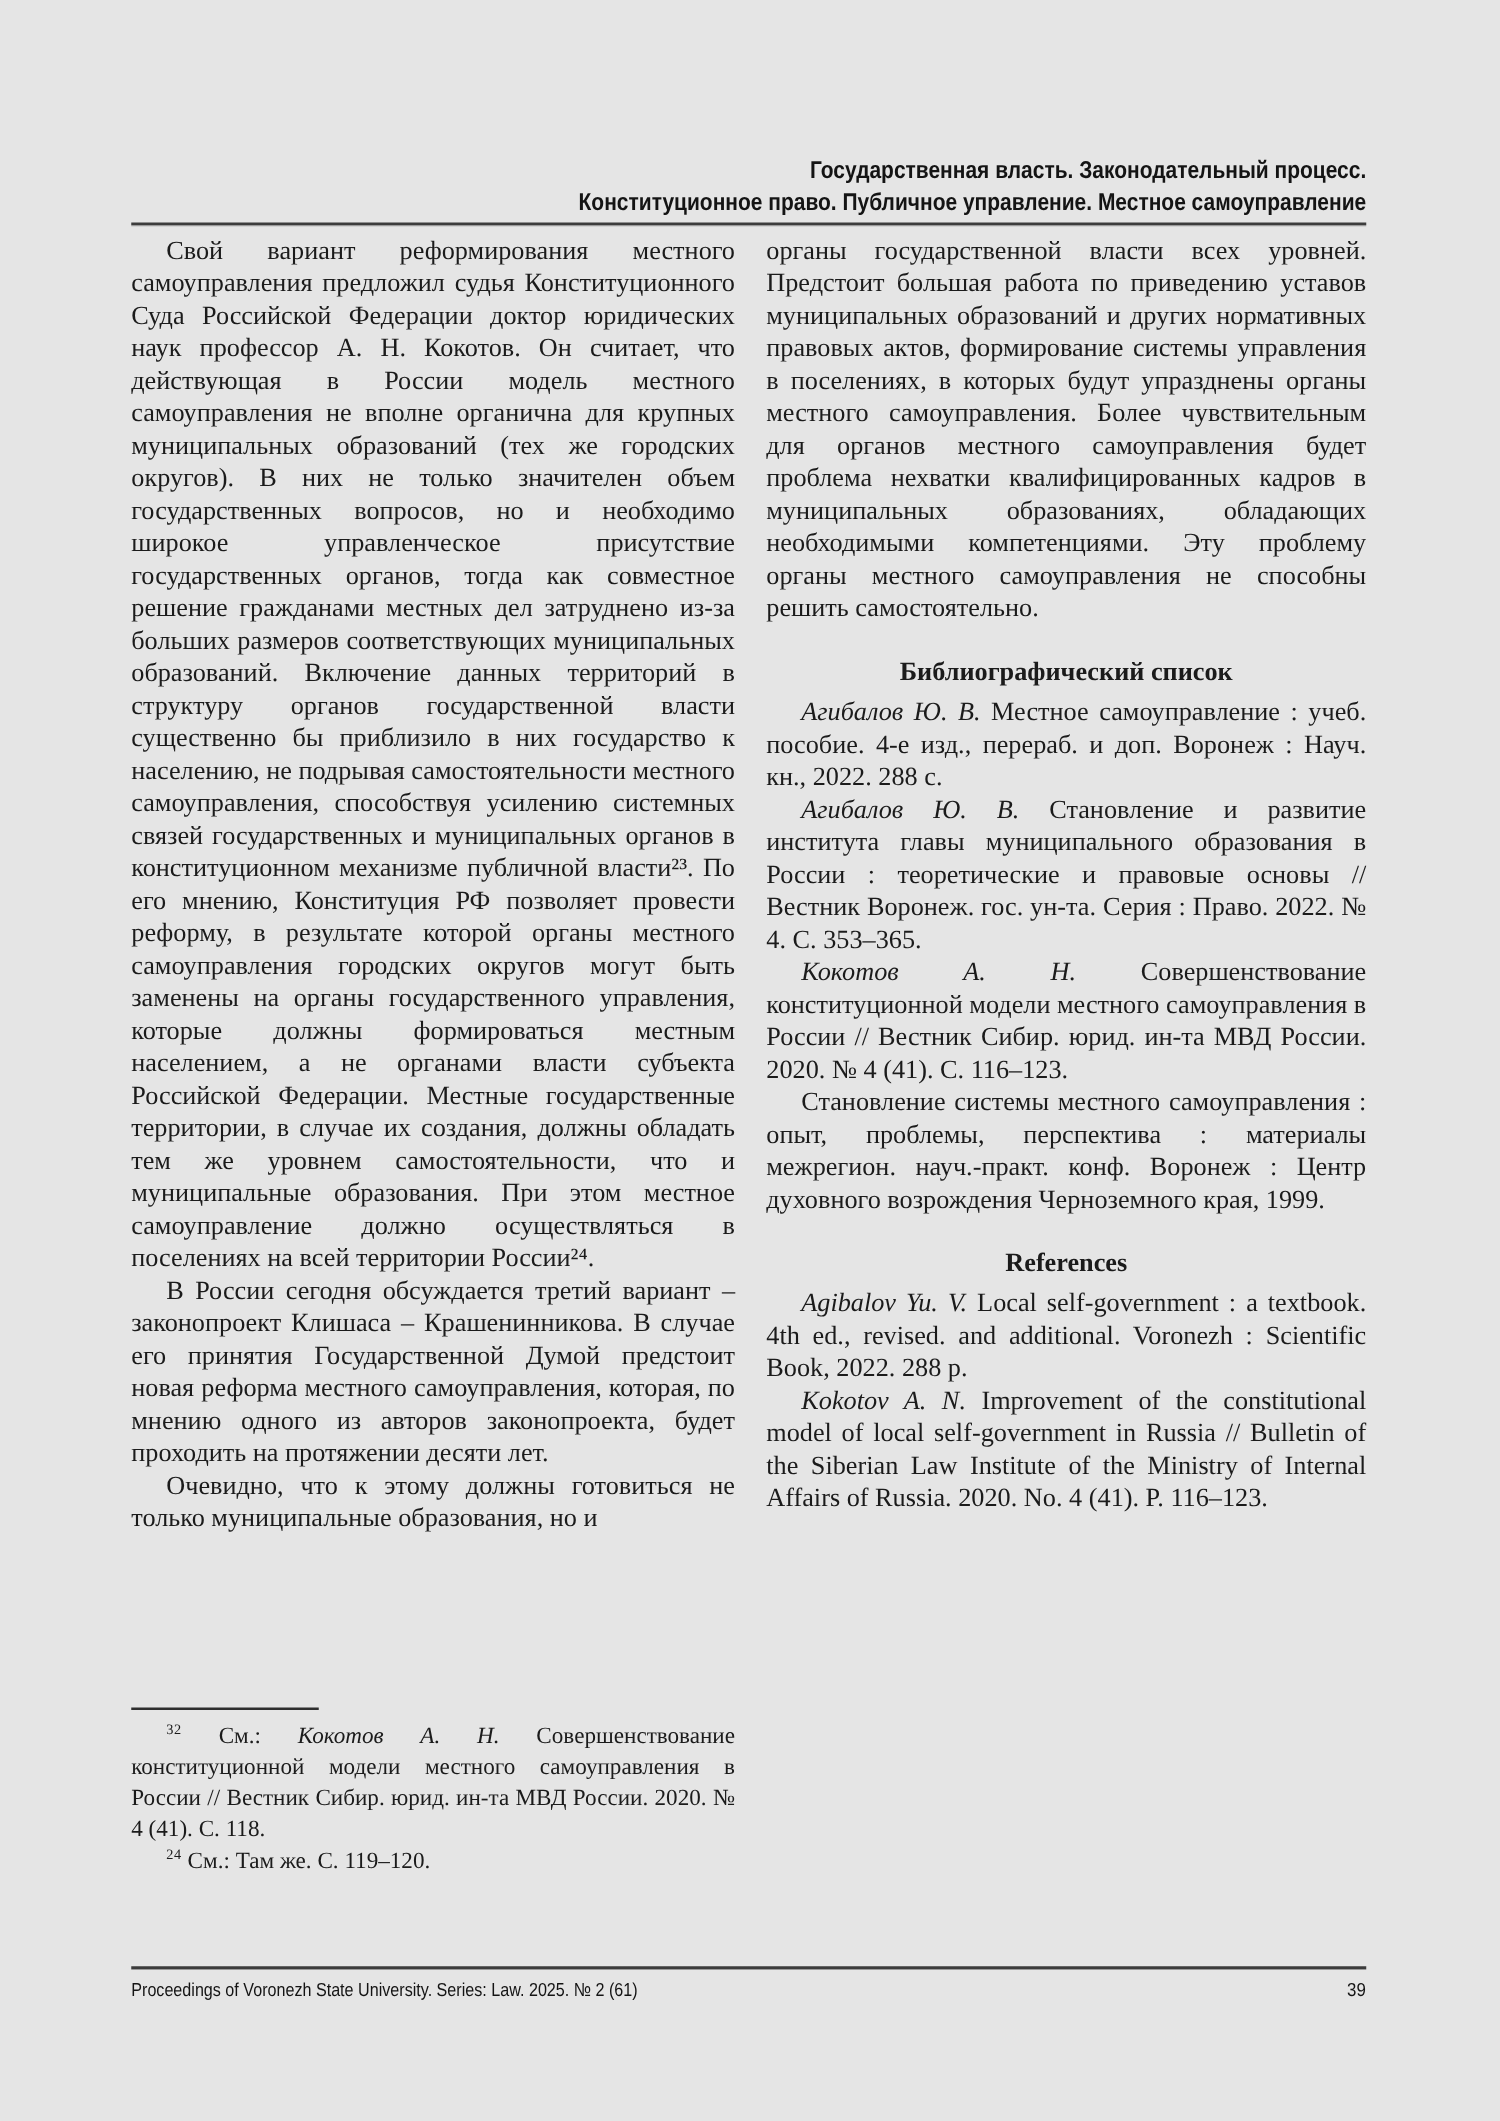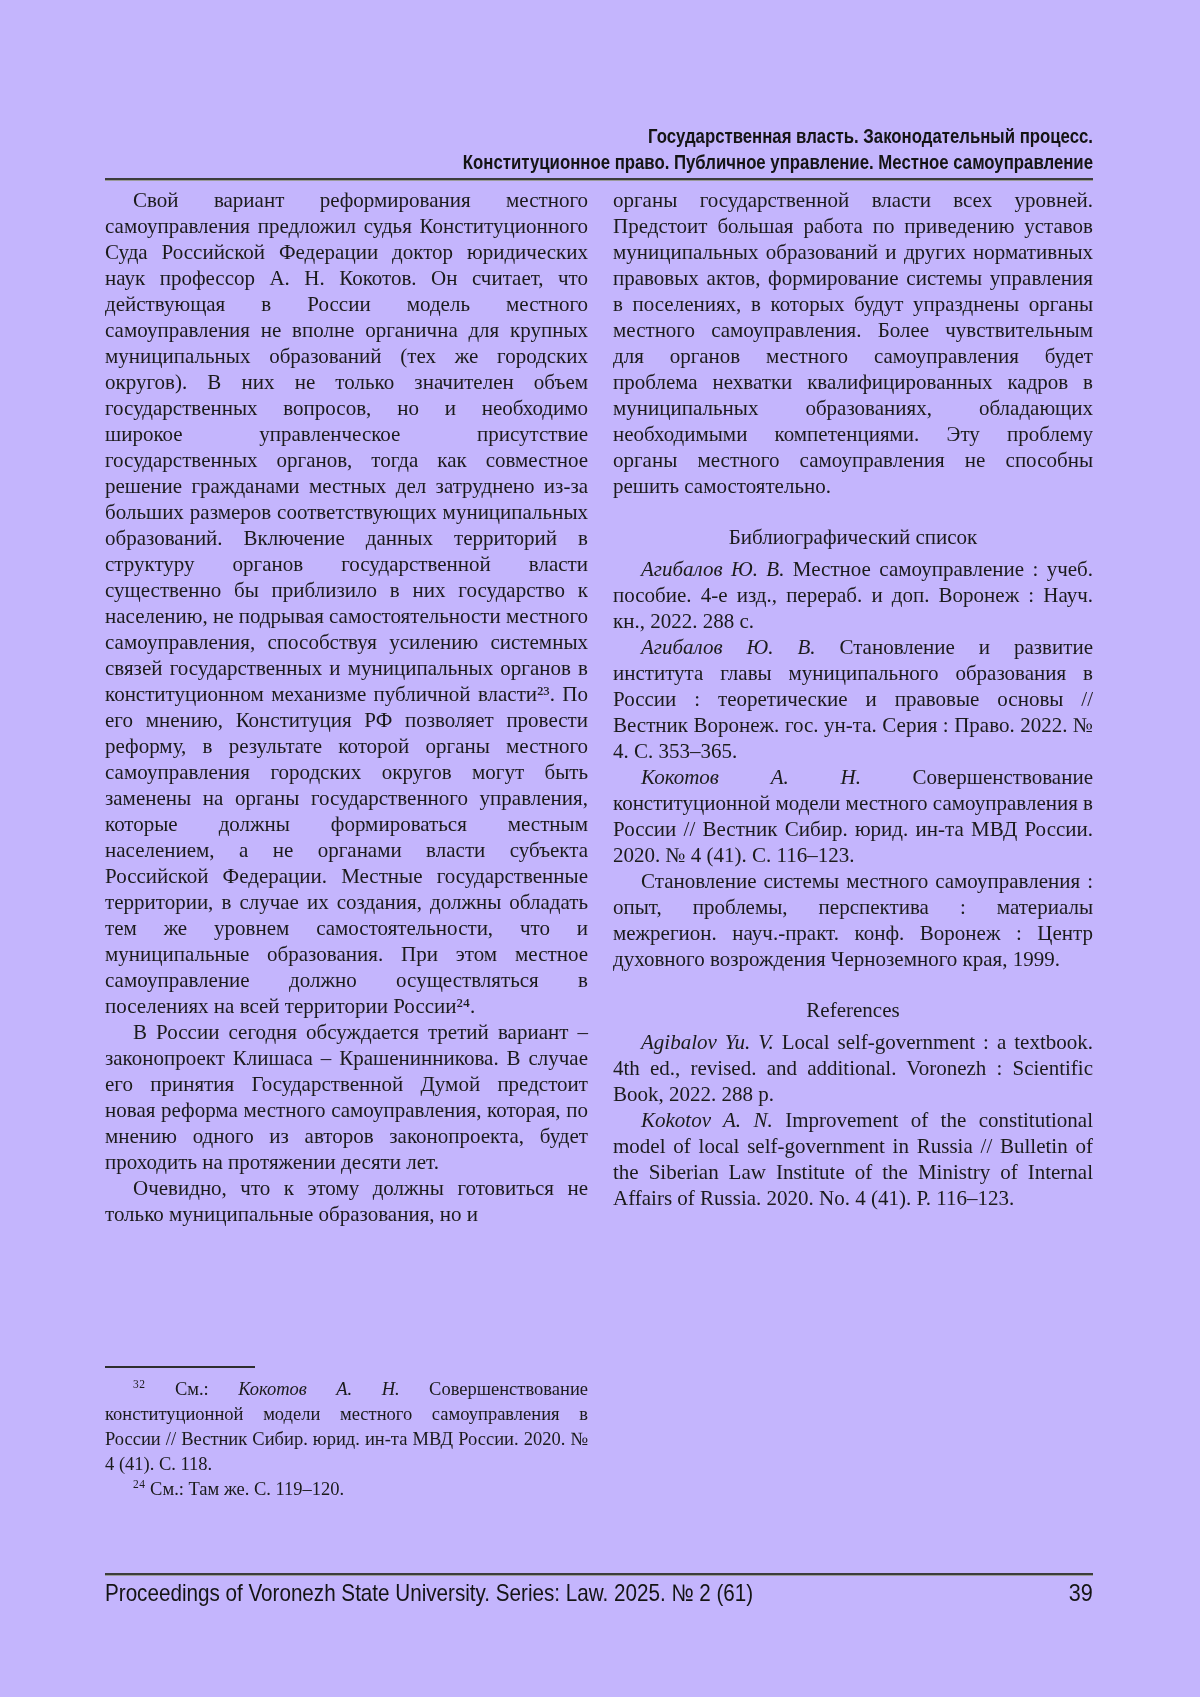--- a/index.html
+++ b/index.html
@@ -4,21 +4,21 @@
 <style>
   html, body {
     margin: 0;
     padding: 0;
     background: #ffffff;
   }
   .page {
     position: relative;
     width: 1200px;
     height: 1697px;
-    background: #c4b5fd;
+    background: #e5e5e5;
     color: #1b1b1b;
     font-family: "Liberation Serif", "DejaVu Serif", serif;
     overflow: hidden;
   }
 
   
   .running-head {
     position: absolute;
     left: 105px;
     width: 988px;
@@ -52,21 +52,21 @@
     hyphens: auto;
     -webkit-hyphens: auto;
   }
   .col-left  { left: 105px; width: 483px; }
   .col-right { left: 613px; width: 480px; }
 
   .col p { margin: 0; text-indent: 28px; }
   .col p.no-indent { text-indent: 0; }
 
   .section-heading {
-    font-weight: normal;
+    font-weight: bold;
     text-align: center;
     text-indent: 0 !important;
     margin: 25px 0 6px 0 !important;
   }
   .it { font-style: italic; }
   sup { font-size: 0.62em; line-height: 0; vertical-align: super; letter-spacing: 0.5px; }
 
   
   .footnotes {
     position: absolute;
@@ -95,21 +95,21 @@
     top: 1573px;
     height: 3px;
     background: linear-gradient(#3c3c3c 0 66%, #9a9a9a 66% 100%);
   }
   .footer {
     position: absolute;
     left: 105px;
     width: 988px;
     top: 1581px;
     font-family: "Liberation Sans", "DejaVu Sans", sans-serif;
-    font-size: 24px;
+    font-size: 15px;
     line-height: 24px;
     color: #141414;
     display: flex;
     justify-content: space-between;
     align-items: baseline;
   }
   .footer .left  { display: inline-block; transform: scaleX(0.86); transform-origin: 0 50%; white-space: nowrap; }
   .footer .right { display: inline-block; transform: scaleX(0.9);  transform-origin: 100% 50%; }
 </style>
 </head>

